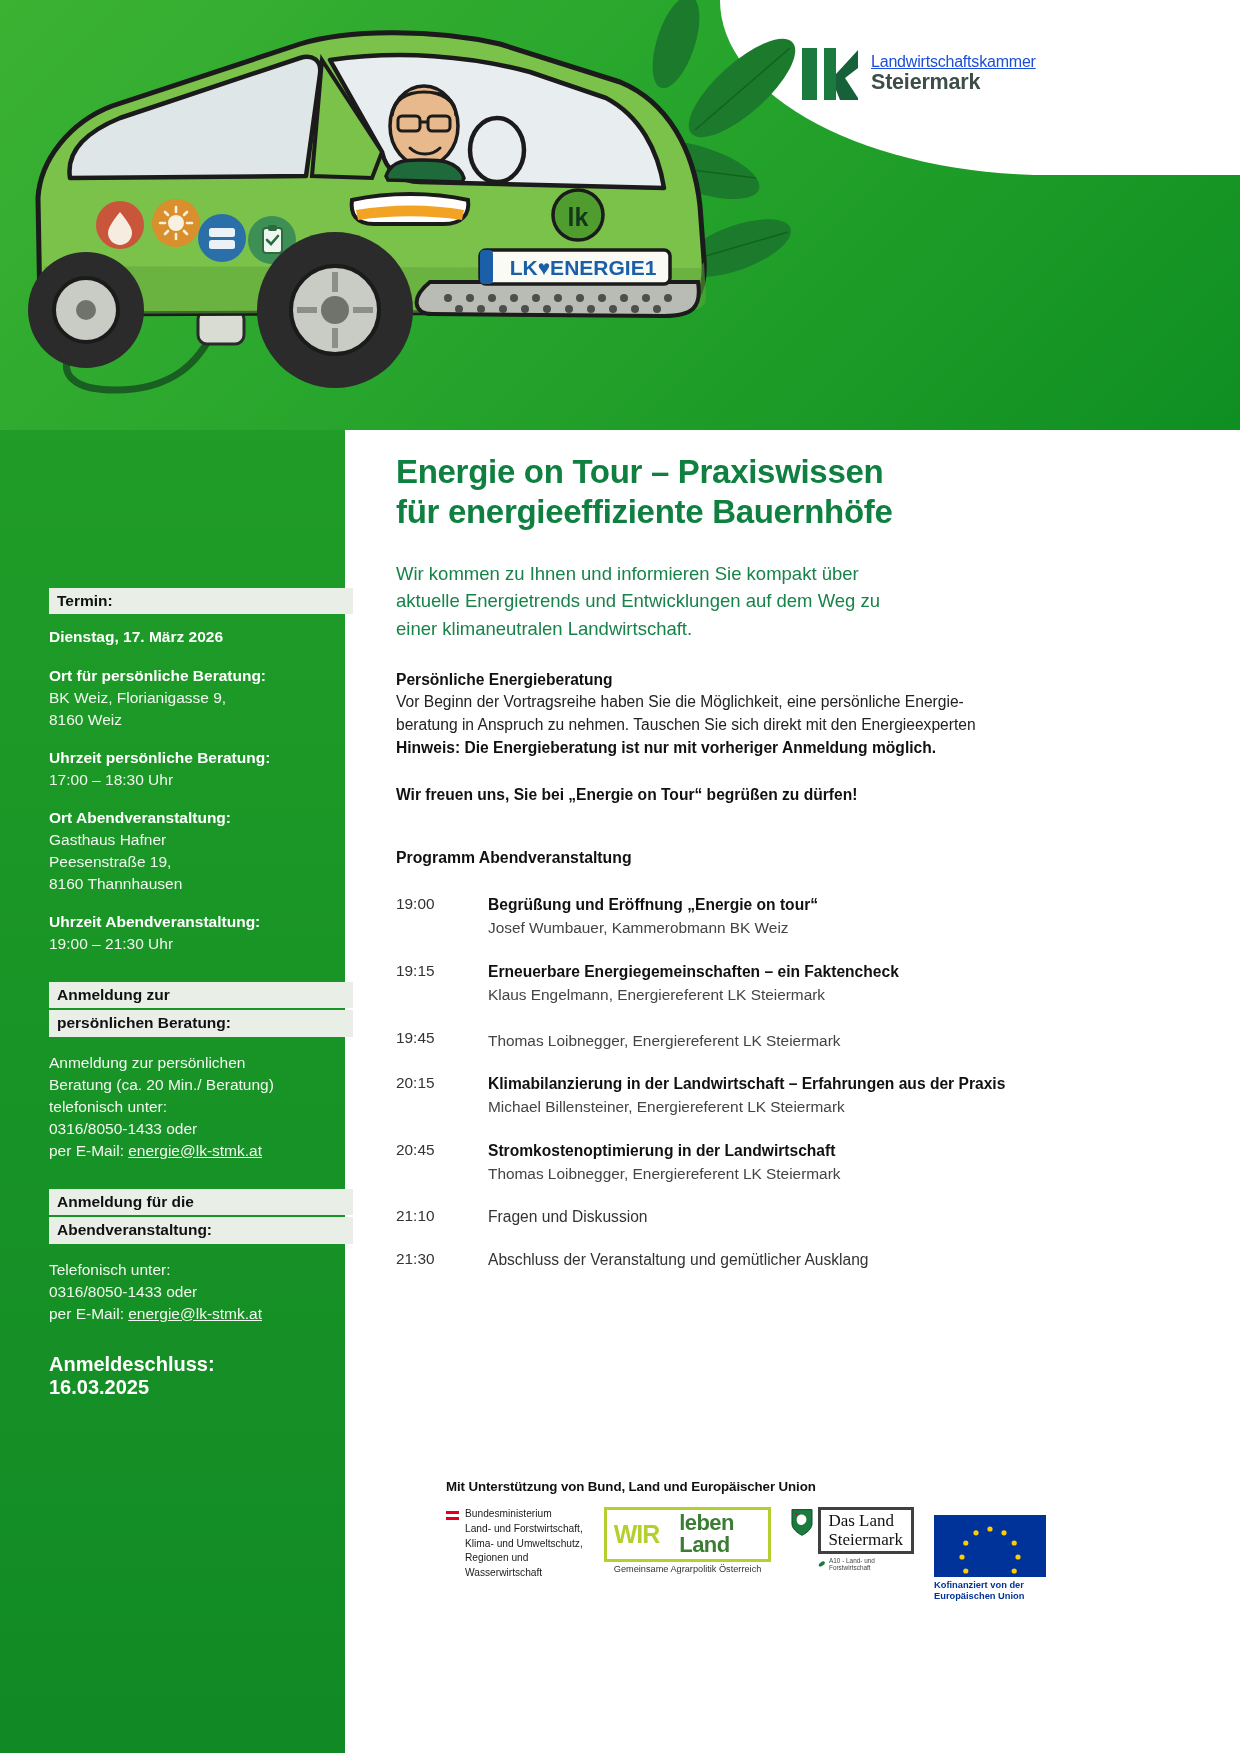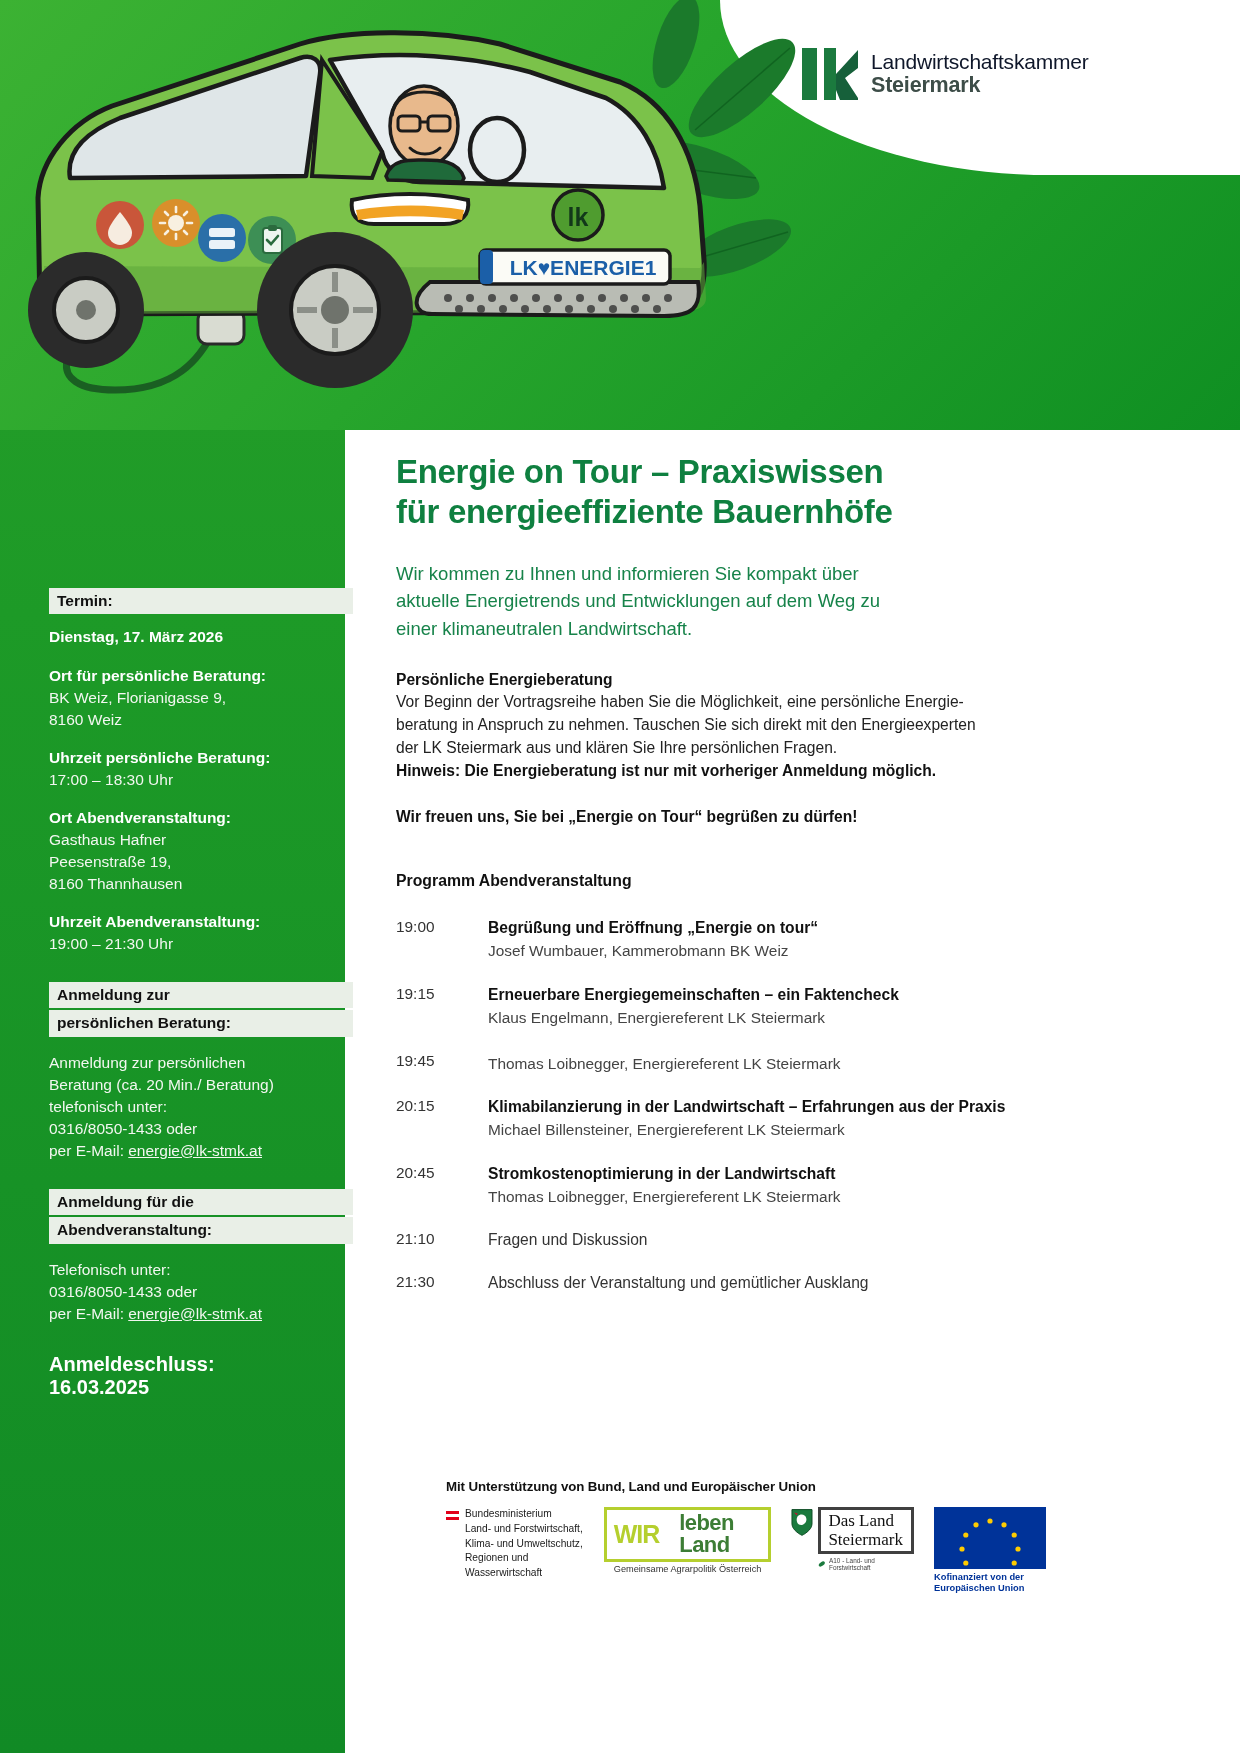--- a/index.html
+++ b/index.html
@@ -32,21 +32,21 @@
   .hero-white-curve {
     position:absolute; right:0; top:0; width:520px; height:175px;
     background:#fff;
     border-bottom-left-radius:330px 175px;
   }
 
   
   .logo { position:absolute; left:800px; top:48px; display:flex; align-items:center; gap:11px; }
   .logo-mark { display:flex; align-items:flex-end; height:52px; }
   .logo-text { line-height:1.06; }
-  .logo-line1 { font-size:21px; color:#0f172a; letter-spacing:-0.2px; white-space:nowrap; }
+  .logo-line1 { font-size:16px; color:#1d4ed8; letter-spacing:-0.2px; white-space:nowrap;text-decoration:underline; }
   .logo-line2 { font-size:21.5px; color:#3d4d48; font-weight:bold; letter-spacing:-0.2px; }
 
   
   .van-wrap { position:absolute; left:0px; top:10px; width:760px; height:420px; }
 
   
   .side { position:absolute; left:49px; top:588px; width:266px; color:#fff; }
   .side-bar {
     background:#e9efe7; color:#111; font-weight:bold; font-size:15.5px;
     padding:3px 8px 4px 8px; margin-bottom:13px; line-height:1.25;
@@ -97,21 +97,21 @@
   .wir-l { font-size:22px; font-weight:bold; color:#3c7d35; letter-spacing:-0.6px; line-height:1; }
   .wir-sub { font-size:9.2px; color:#333; margin-top:2px; text-align:center; }
 
   .land { display:flex; align-items:flex-start; gap:5px; }
   .land-shield { width:23px; height:30px; position:relative; }
   .land-box { border:3px solid #404040; padding:1px 7px 2px 7px; }
   .land-t1 { font-family:"Liberation Serif", serif; font-size:17px; color:#111; line-height:1.12; }
   .land-t2 { font-family:"Liberation Serif", serif; font-size:17px; color:#111; line-height:1.12; }
   .land-sub { font-size:6.4px; color:#444; margin-top:3px; display:flex; align-items:center; gap:3px; }
 
-  .eu { width:112px; }
+  .eu { width:112px;margin-top:8px; }
   .eu-flag { width:112px; height:62px; background:#003399; position:relative; }
   .eu-sub { font-size:9.3px; font-weight:bold; color:#003399; line-height:1.22; margin-top:3px; }
 </style>
 </head>
 <body>
 
 <div class="page">
 
   <div class="left-col"></div>
 
@@ -327,21 +327,20 @@
 
     <div class="intro">
       <div>Wir kommen zu Ihnen und informieren Sie kompakt über</div>
       <div>aktuelle Energietrends und Entwicklungen auf dem Weg zu</div>
       <div>einer klimaneutralen Landwirtschaft.</div>
     </div>
 
     <div class="sec-h">Persönliche Energieberatung</div>
     <div class="body-p">Vor Beginn der Vortragsreihe haben Sie die Möglichkeit, eine persönliche Energie-</div>
     <div class="body-p">beratung in Anspruch zu nehmen. Tauschen Sie sich direkt mit den Energieexperten</div>
-    <div class="body-p">der LK Steiermark aus und klären Sie Ihre persönlichen Fragen.</div>
     <div class="body-b">Hinweis: Die Energieberatung ist nur mit vorheriger Anmeldung möglich.</div>
 
     <div class="spacer-24"></div>
     <div class="body-b">Wir freuen uns, Sie bei „Energie on Tour“ begrüßen zu dürfen!</div>
 
     <div class="spacer-40"></div>
     <div class="prog-h">Programm Abendveranstaltung</div>
 
     <div id="programm-list">
         <div class="prog-row">

